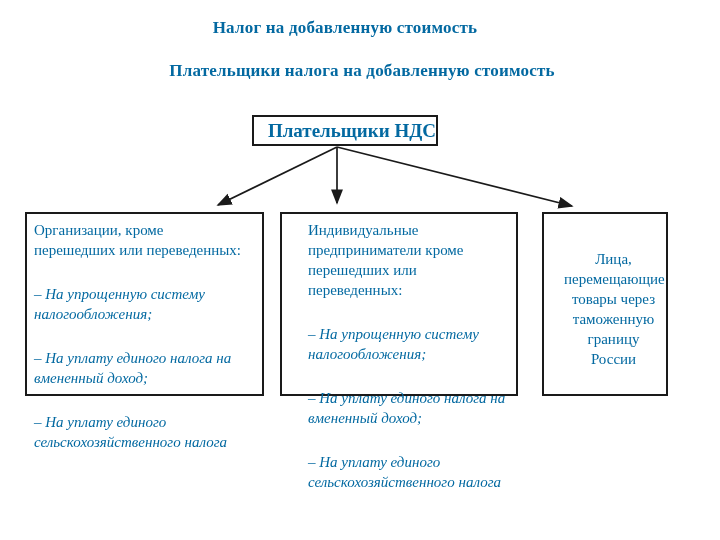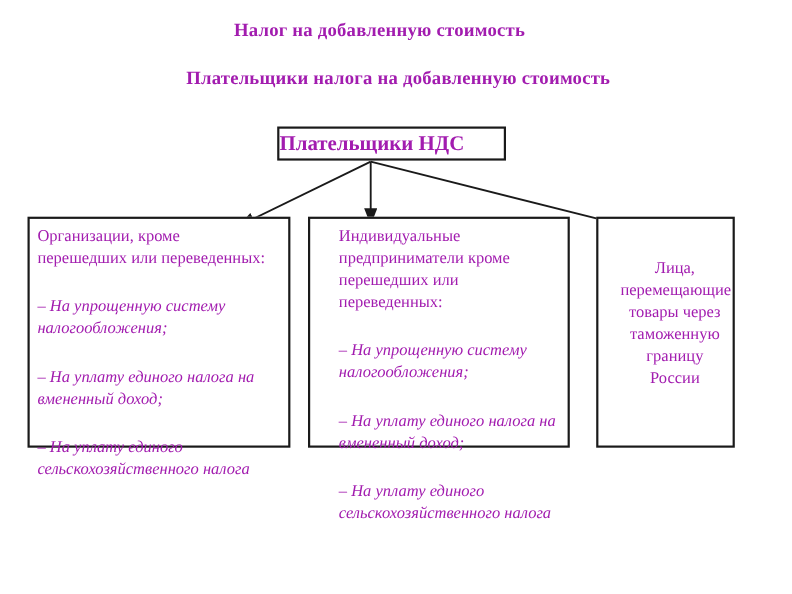--- a/index.html
+++ b/index.html
@@ -1,21 +1,21 @@
 <!DOCTYPE html>
 <html><head>
 <meta charset="utf-8">
 <style>
   html, body { margin: 0; padding: 0; background: #ffffff; }
   .page {
     position: relative;
     width: 720px;
     height: 540px;
     background: #ffffff;
-    color: #a21caf;
+    color: #0369a1;
     font-family: "Liberation Serif", "DejaVu Serif", serif;
     overflow: hidden;
   }
   .title {
     position: absolute;
     top: 18px; left: 0; width: 690px;
     text-align: center;
     font-size: 17px;
     font-weight: bold;
     letter-spacing: 0.2px;
@@ -24,39 +24,39 @@
     position: absolute;
     top: 61px; left: 0; width: 724px;
     text-align: center;
     font-size: 17px;
     font-weight: bold;
     letter-spacing: 0.2px;
   }
   .root-box {
     position: absolute;
     left: 252px; top: 115px;
-    width: 208px; height: 31px;
+    width: 186px; height: 31px;
     border: 2px solid #1a1a1a;
     box-sizing: border-box;
     background: #ffffff;
     display: flex;
     align-items: center;
-    justify-content: flex-start;
+    justify-content: flex-end;
     font-size: 19px;
     font-weight: bold;
   }
   .arrows {
     position: absolute;
     left: 0; top: 0;
     pointer-events: none;
   }
   .box {
     position: absolute;
-    top: 197px;
-    height: 210px;
+    top: 212px;
+    height: 184px;
     border: 2px solid #1a1a1a;
     box-sizing: border-box;
     background: #ffffff;
     font-size: 15px;
     line-height: 20px;
   }
   .box p { margin: 0; white-space: pre-line; }
   .box p + p { margin-top: 24px; font-style: italic; }
   .box-org     { left: 25px;  width: 239px; padding: 6px 5px 0 7px; }
   .box-ip      { left: 280px; width: 238px; padding: 6px 5px 0 26px; }

